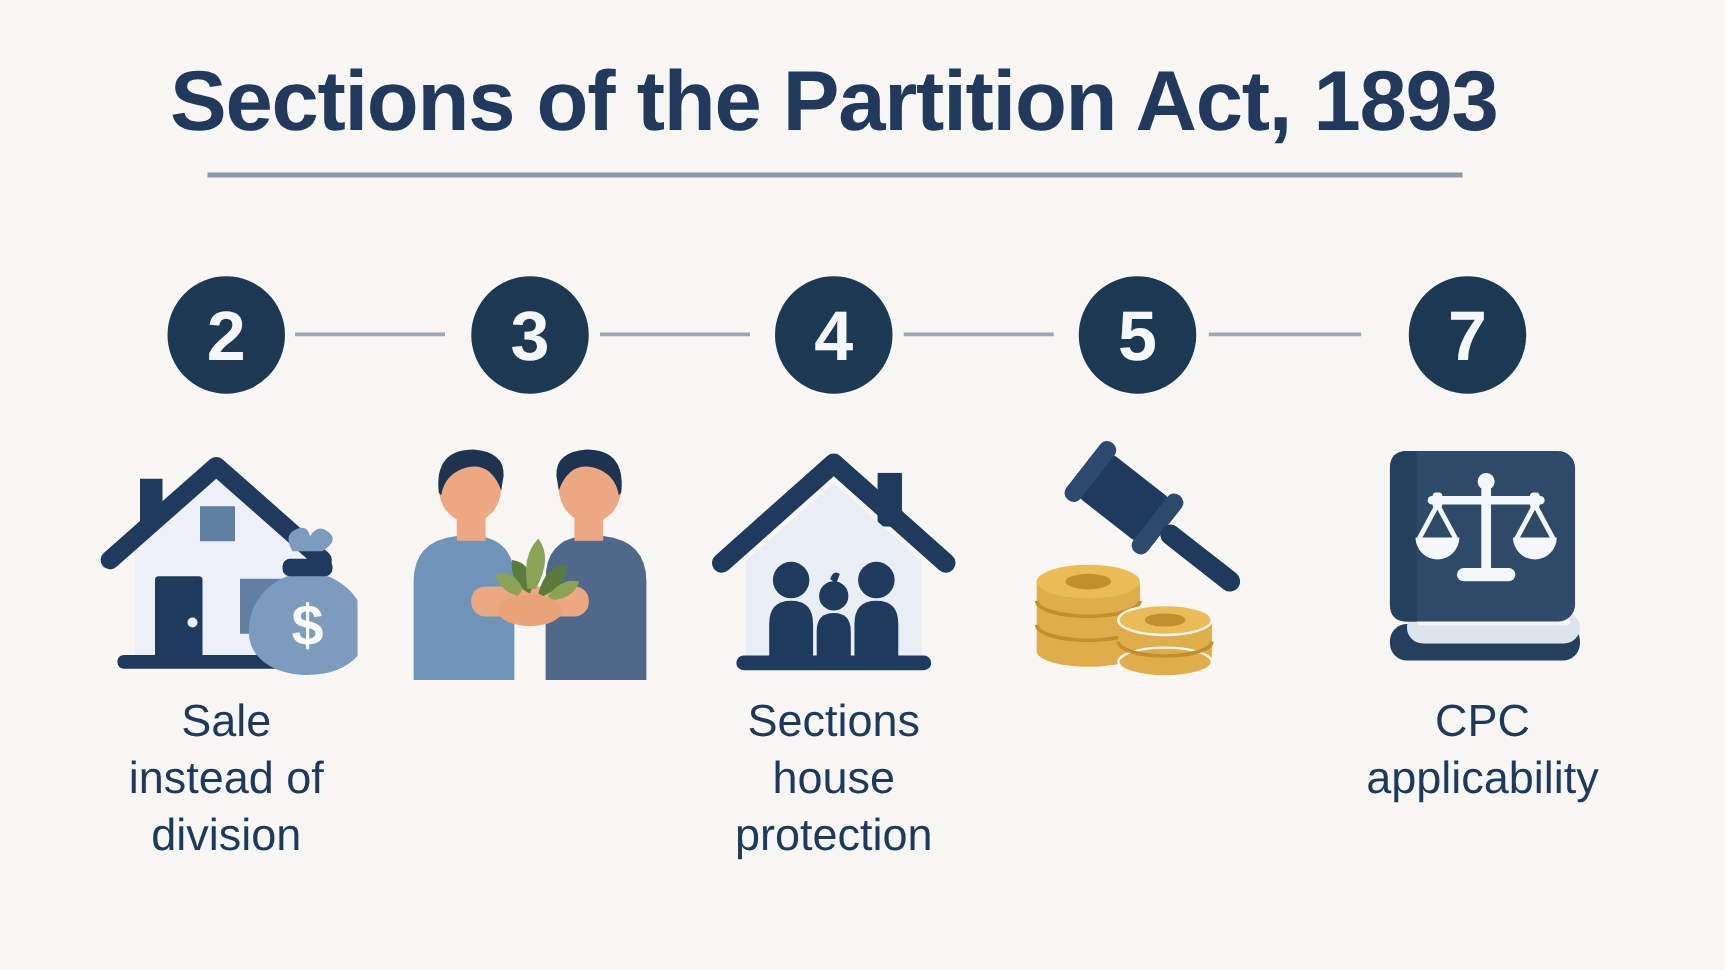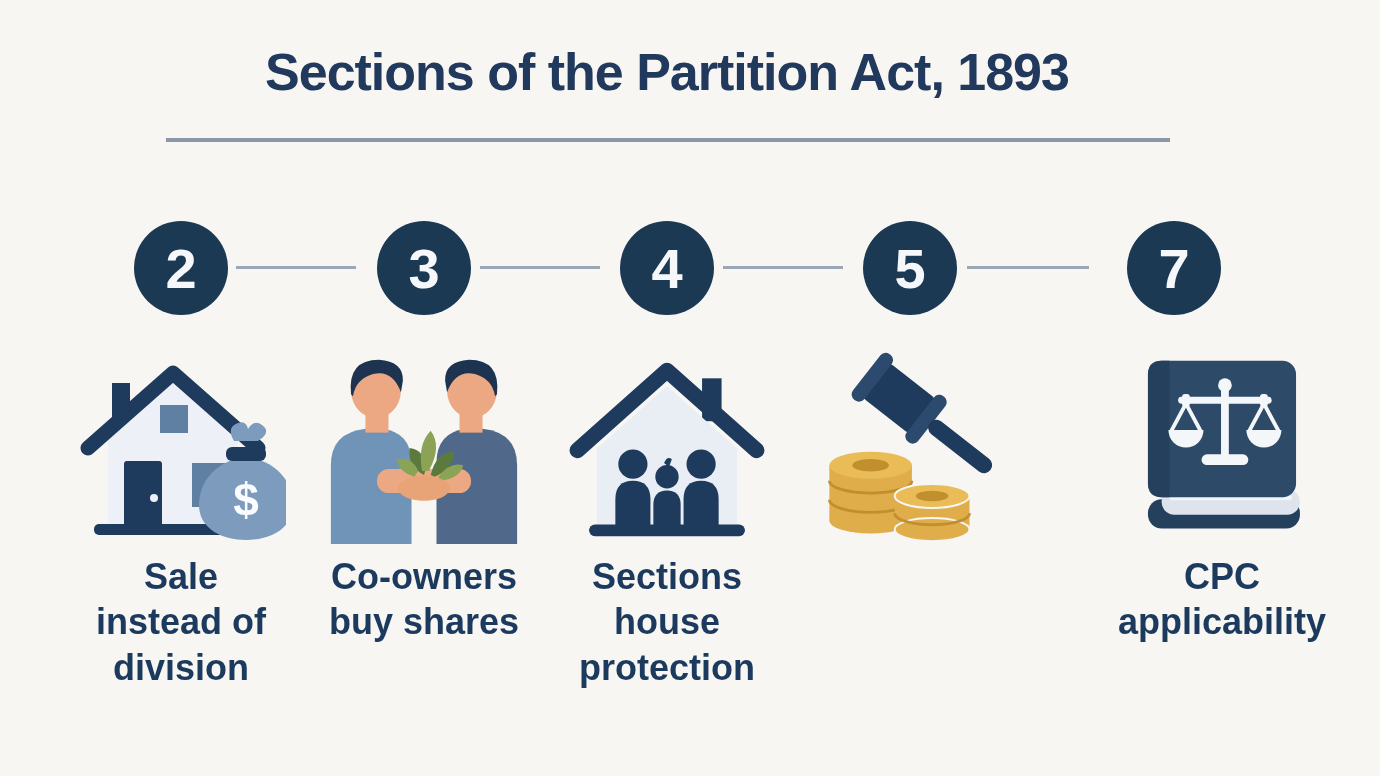--- a/index.html
+++ b/index.html
@@ -7,21 +7,21 @@
   body {
     position:relative;
     background:#f8f6f3;
     font-family:"Liberation Sans", sans-serif;
     overflow:hidden;
   }
   .title {
     position:absolute;
     top:42px; left:667px;
     transform:translateX(-50%);
-    font-size:52px;
+    font-size:68px;
     font-weight:bold;
     letter-spacing:-1px;
     color:#20395c;
     white-space:nowrap;
   }
   .divider {
     position:absolute;
     top:138px; left:166px;
     width:1004px; height:4px;
     background:#8d97a8;
@@ -44,29 +44,29 @@
   }
   .c1{left:134px;} .c2{left:377px;} .c3{left:620px;} .c4{left:863px;} .c5{left:1127px;}
   .l1{left:236px;width:120px;} .l2{left:480px;width:120px;}
   .l3{left:723px;width:120px;} .l4{left:967px;width:122px;}
   .col {
     position:absolute;
     top:350px;
     width:240px;
     text-align:center;
   }
-  .col1{left:61px;} .col2{left:304px;} .col3{left:547px;} .col4{left:790px;} .col5{left:1102px;}
+  .col1{left:61px;} .col2{left:304px;} .col3{left:547px;} .col4{left:790px;} .col5{left:1066px;}
   .icon-box {
     height:196px;
     display:flex; align-items:center; justify-content:center;
   }
   .step-label {
     margin-top:8px;
     font-size:36px;
-    font-weight:bold;
+    font-weight:normal;
     color:#1c3a5e;
     line-height:1.26;
     white-space:pre-line;
   }
 </style>
 </head>
 <body>
 
 <h1 class="title">Sections of the Partition Act, 1893</h1>
 <div class="divider"></div>
@@ -133,22 +133,20 @@
 
       <path d="M105,128 Q88,120 90,100 Q106,102 107,122 Z" fill="#5c7a3c"></path>
       <path d="M103,124 Q98,96 112,82 Q124,98 110,124 Z" fill="#8ba355"></path>
       <path d="M112,128 Q118,104 136,104 Q136,122 116,130 Z" fill="#5c7a3c"></path>
       <path d="M95,130 Q80,126 76,112 Q92,108 99,124 Z" fill="#8ba355"></path>
       <path d="M120,130 Q132,114 146,118 Q142,132 122,134 Z" fill="#8ba355"></path>
 
       <ellipse cx="105" cy="142" rx="27" ry="13" fill="#e8a377"></ellipse>
     </svg>
   </div>
-  <div class="step-label">Co-owners
-buy shares</div>
 </div>
 
 <div class="col col3">
   <div class="icon-box">
     <svg width="200" height="190" viewBox="0 0 200 195" aria-hidden="true">
       <rect x="136" y="26" width="20" height="44" fill="#1e3a5c"></rect>
       <polygon points="100,34 28,98 172,98" fill="#e9eef5"></polygon>
       <rect x="28" y="97" width="144" height="82" fill="#e9eef5"></rect>
       <path d="M8,100 L100,18 L192,100" fill="none" stroke="#1e3a5c" stroke-width="16" stroke-linecap="round" stroke-linejoin="round"></path>
 

